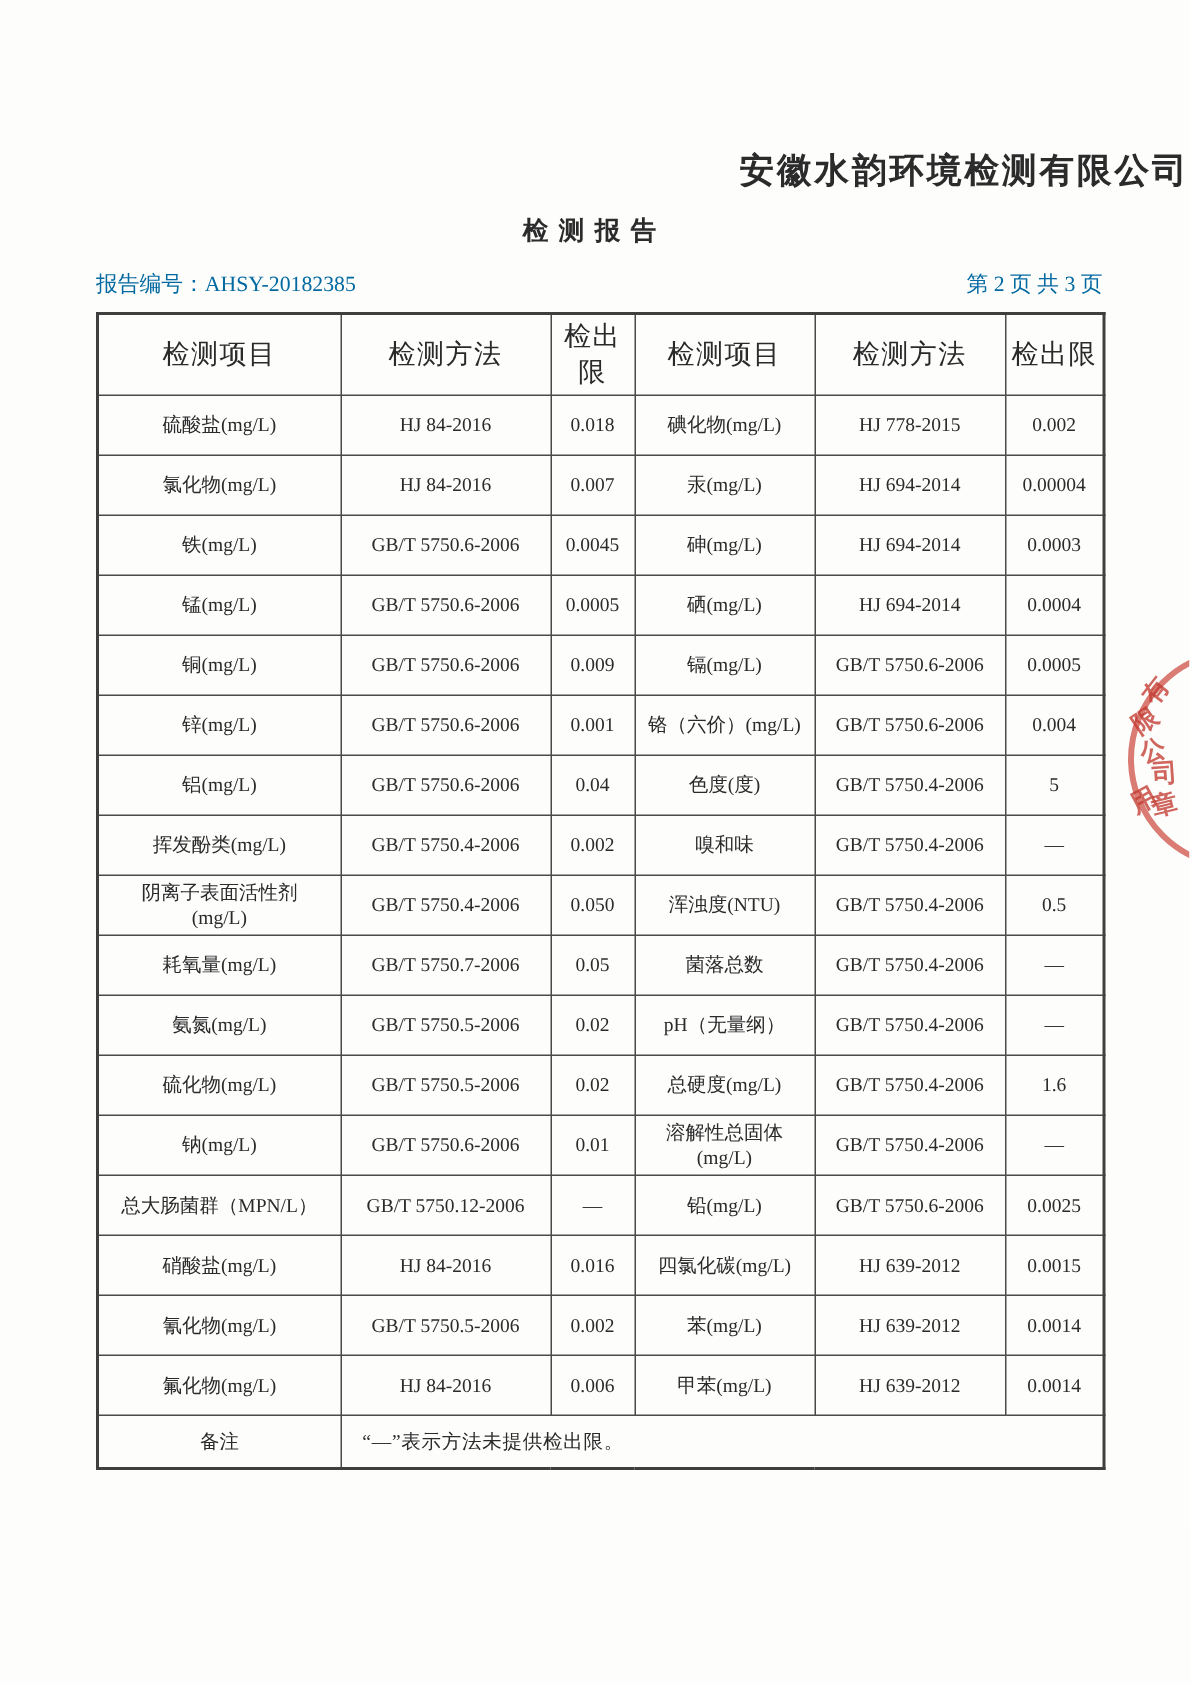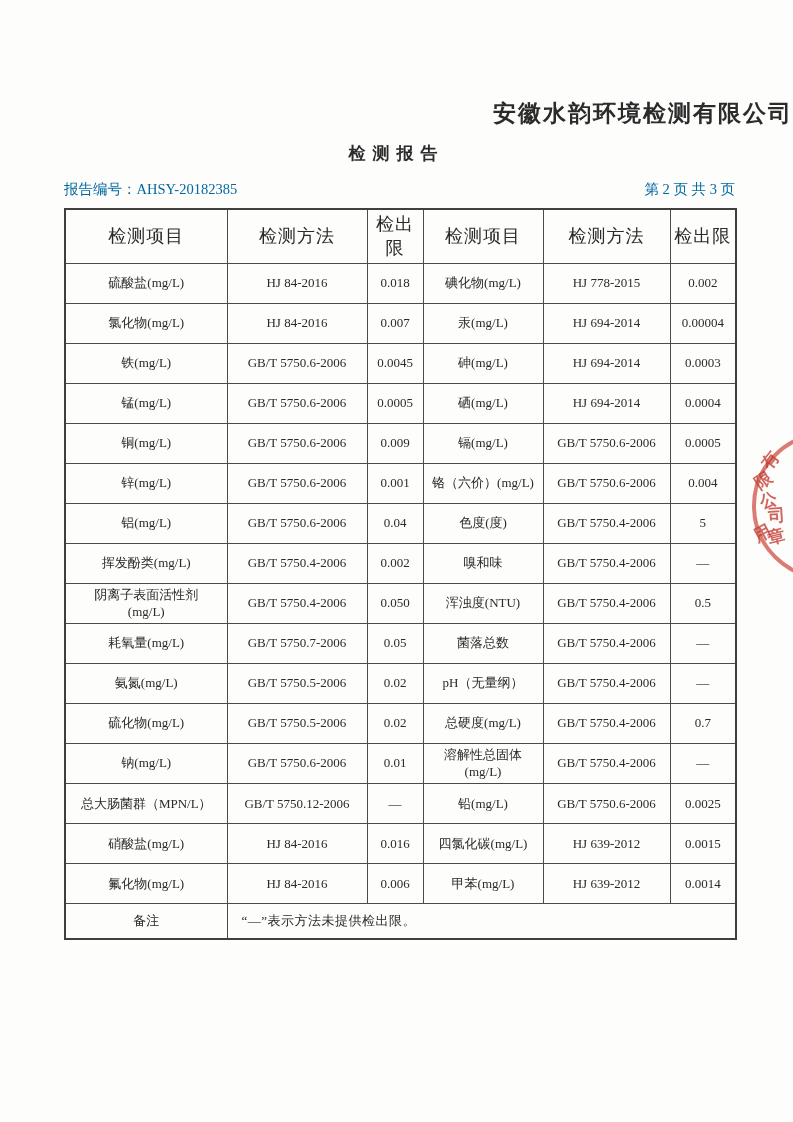--- a/index.html
+++ b/index.html
@@ -223,21 +223,21 @@
           <td>pH（无量纲）</td>
           <td>GB/T 5750.4-2006</td>
           <td>—</td>
         </tr>
         <tr>
           <td>硫化物(mg/L)</td>
           <td>GB/T 5750.5-2006</td>
           <td>0.02</td>
           <td>总硬度(mg/L)</td>
           <td>GB/T 5750.4-2006</td>
-          <td>0.7</td>
+          <td>1.6</td>
         </tr>
         <tr>
           <td>钠(mg/L)</td>
           <td>GB/T 5750.6-2006</td>
           <td>0.01</td>
           <td>溶解性总固体
 (mg/L)</td>
           <td>GB/T 5750.4-2006</td>
           <td>—</td>
         </tr>
@@ -249,20 +249,28 @@
           <td>GB/T 5750.6-2006</td>
           <td>0.0025</td>
         </tr>
         <tr>
           <td>硝酸盐(mg/L)</td>
           <td>HJ 84-2016</td>
           <td>0.016</td>
           <td>四氯化碳(mg/L)</td>
           <td>HJ 639-2012</td>
           <td>0.0015</td>
+        </tr>
+        <tr>
+          <td>氰化物(mg/L)</td>
+          <td>GB/T 5750.5-2006</td>
+          <td>0.002</td>
+          <td>苯(mg/L)</td>
+          <td>HJ 639-2012</td>
+          <td>0.0014</td>
         </tr>
         <tr>
           <td>氟化物(mg/L)</td>
           <td>HJ 84-2016</td>
           <td>0.006</td>
           <td>甲苯(mg/L)</td>
           <td>HJ 639-2012</td>
           <td>0.0014</td>
         </tr>
       </tbody>

